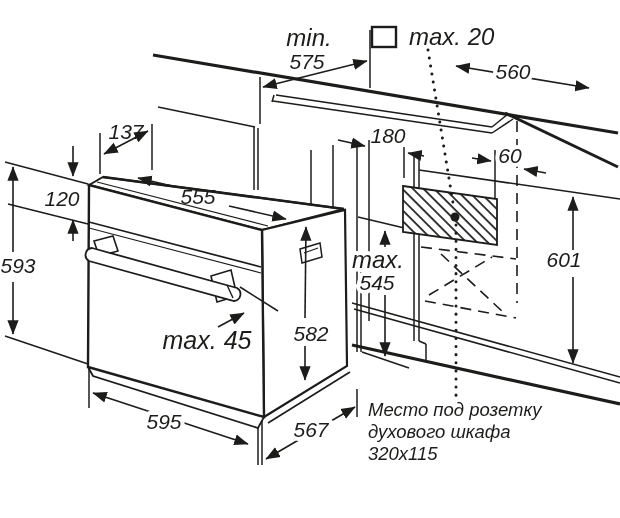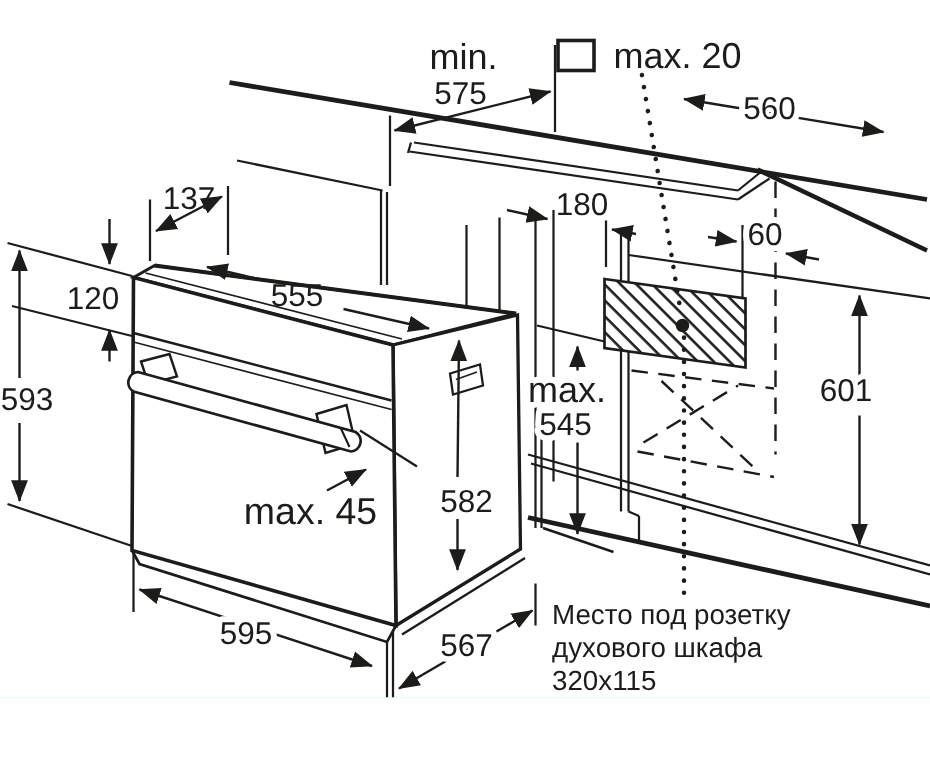--- a/index.html
+++ b/index.html
@@ -1,17 +1,17 @@
 <!DOCTYPE html>
 <html><head>
 <meta charset="utf-8">
 <style>
   html,body{margin:0;padding:0;background:#fff;}
-  .stage{position:relative;width:620px;height:465px;background:#86efac;overflow:hidden;
-         font-family:"Liberation Sans", sans-serif;}
+  .stage{position:relative;width:620px;height:465px;background:#0369a1;overflow:hidden;
+         font-family:"Liberation Sans", sans-serif;font-style:italic;}
   svg{display:block;}
   svg text{font-family:"Liberation Sans", sans-serif;fill:#1c1c1a;}
   .ln{stroke:#1c1c1a;fill:none;}
   .fw{fill:#fff;stroke:#1c1c1a;}
   .t21{font-size:21px;}
   .t24{font-size:24px;}
   .t25{font-size:25px;}
   .t20{font-size:20px;}
   .t26{font-size:26px;}
   .t18{font-size:18.5px;}

